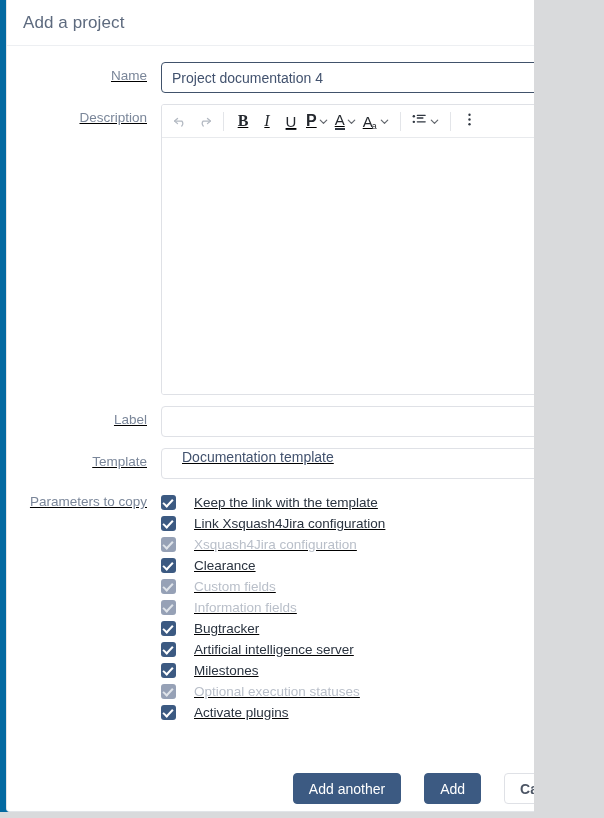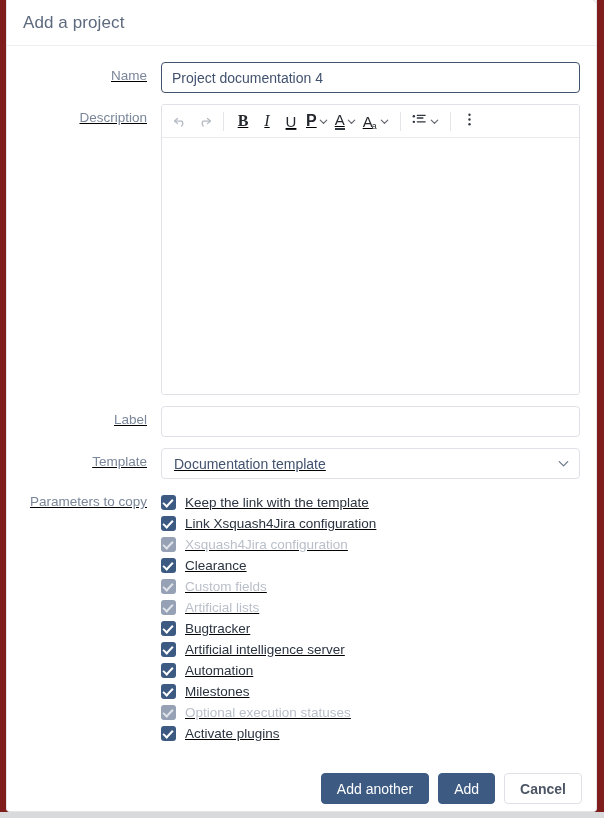--- a/index.html
+++ b/index.html
@@ -7,23 +7,23 @@
     margin: 0; padding: 0;
     width: 604px; height: 818px;
     background: #d9dadc;
     font-family: "Liberation Sans", sans-serif;
     -webkit-font-smoothing: antialiased;
   }
 
   
   #page {
     position: relative;
-    width: 604px;
+    width: 534px;
     height: 818px;
-    background: #7f1d1d;
+    background: #0369a1;
     overflow: hidden;
   }
 
   
   #dialog {
     position: absolute;
     left: 6px;
     top: 0px;
     width: 591px;
     height: 812px;
@@ -209,26 +209,26 @@
     overflow: auto;
   }
 
   
   .select-wrap { position: relative; width: 100%; }
   .select-box {
     width: 100%;
     height: 31px;
     border: 1px solid #dfe1e6;
     border-radius: 4px;
-    padding: 0 30px 0 12px;
+    padding: 0 30px 0 20px;
     font-size: 14px;
     color: #42526e;
     background: #fff;
     display: flex;
-    align-items: center;
+    align-items: flex-start;
     cursor: pointer;
     user-select: none;
   }
   .select-caret {
     position: absolute;
     right: 9px; top: 0;
     height: 31px;
     display: flex;
     align-items: center;
     color: #6b7789;
@@ -245,21 +245,21 @@
     font-size: 13.5px;
     color: #7a8699;
     line-height: 16px;
     user-select: none;
   }
   .checklist { flex: 1 1 auto; }
   .check-item {
     display: flex;
     align-items: center;
     height: 21px;
-    gap: 9px;
+    gap: 18px;
   }
   .cbox {
     width: 15px; height: 15px;
     flex: 0 0 15px;
     border-radius: 3px;
     background: #3c5a82;
     position: relative;
     cursor: pointer;
   }
   .cbox::after {
@@ -286,21 +286,21 @@
   .check-label.disabled { color: #b9bfc9; }
 
   
   .dlg-footer {
     position: absolute;
     left: 0; right: 0; bottom: 0;
     height: 46px;
     display: flex;
     align-items: center;
     justify-content: flex-end;
-    gap: 9px;
+    gap: 23px;
     padding: 0 14px;
     background: #fff;
     border-top: 1px solid #ffffff;
   }
   .btn {
     height: 31px;
     border-radius: 4px;
     font-size: 14px;
     font-family: "Liberation Sans", sans-serif;
     padding: 0 15px;
@@ -494,33 +494,29 @@
             <div class="check-item">
               <span class="cbox"></span>
               <span class="check-label">Clearance</span>
             </div>
             <div class="check-item">
               <span class="cbox disabled"></span>
               <span class="check-label disabled">Custom fields</span>
             </div>
             <div class="check-item">
               <span class="cbox disabled"></span>
-              <span class="check-label disabled">Artificial lists</span>
+              <span class="check-label disabled">Information fields</span>
             </div>
             <div class="check-item">
               <span class="cbox"></span>
               <span class="check-label">Bugtracker</span>
             </div>
             <div class="check-item">
               <span class="cbox"></span>
               <span class="check-label">Artificial intelligence server</span>
-            </div>
-            <div class="check-item">
-              <span class="cbox"></span>
-              <span class="check-label">Automation</span>
             </div>
             <div class="check-item">
               <span class="cbox"></span>
               <span class="check-label">Milestones</span>
             </div>
             <div class="check-item">
               <span class="cbox disabled"></span>
               <span class="check-label disabled">Optional execution statuses</span>
             </div>
             <div class="check-item">

